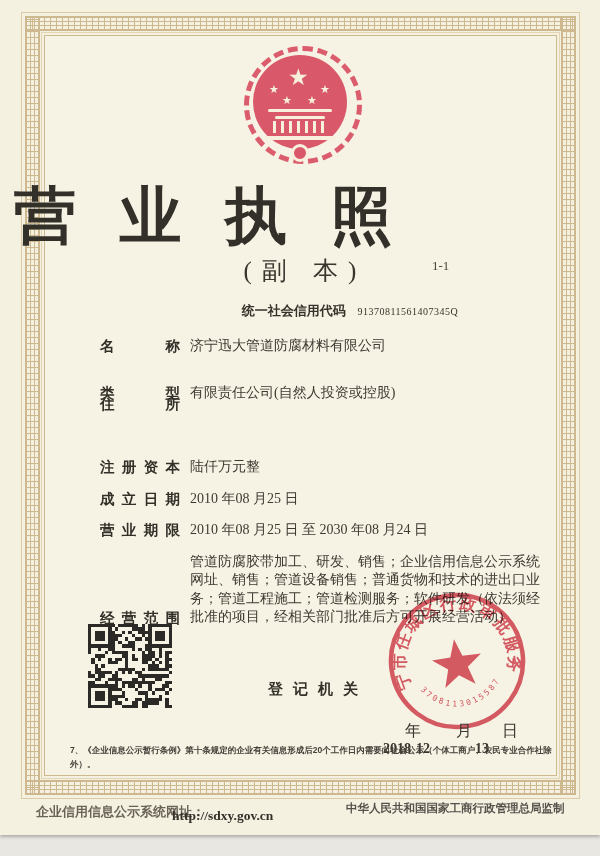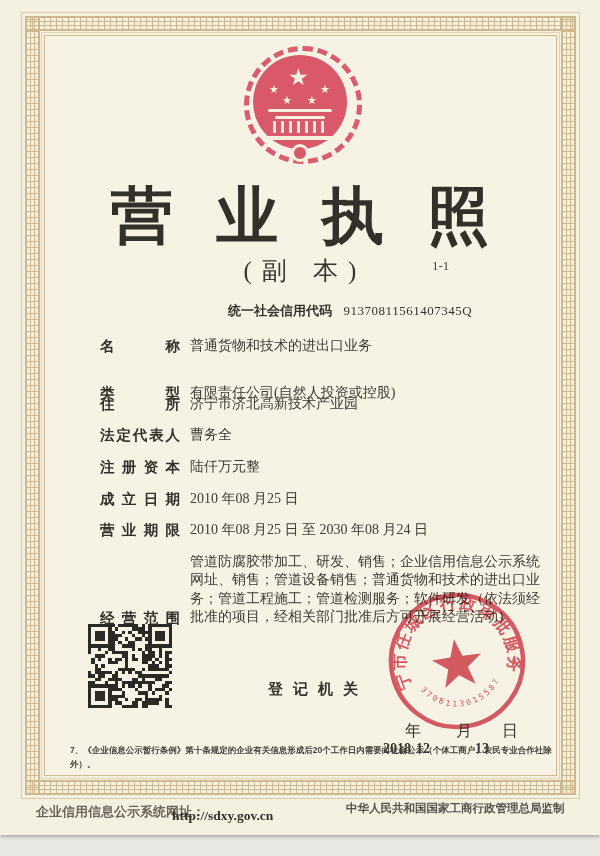--- a/index.html
+++ b/index.html
@@ -41,31 +41,31 @@
   .s4{left:78px;top:38px;font-size:11px;}
   .gate{position:absolute;background:#f7f0dc;}
   .roof1{left:26px;top:63px;width:64px;height:3px;border-radius:2px;}
   .roof2{left:33px;top:70px;width:50px;height:3px;border-radius:2px;}
   .gbody{left:31px;top:75px;width:54px;height:12px;
       background:repeating-linear-gradient(90deg,#f7f0dc 0 3px,#d9596a 3px 8px);}
   .gbase{left:23px;top:90px;width:70px;height:4px;}
   .gear{position:absolute;left:49px;top:98px;width:12px;height:12px;border-radius:50%;
       border:3px solid #f7f0dc;background:#d9596a;}
   
-  .title{position:absolute;top:174px;left:0;width:100%;text-align:center;
+  .title{position:absolute;top:174px;left:0;width:100%;
       font-family:"Liberation Serif",serif;font-weight:bold;font-size:62px;color:#33302a;
       letter-spacing:14px;text-indent:14px;}
   .subtitle{position:absolute;top:254px;left:0;width:100%;text-align:center;
       font-family:"Liberation Serif",serif;font-size:25px;color:#3a362f;letter-spacing:10px;text-indent:10px;}
   .copyno{position:absolute;left:432px;top:258px;font-family:"Liberation Serif",serif;
       font-size:13px;color:#4a463e;}
   
   .credit{position:absolute;left:100px;top:302px;width:500px;text-align:center;font-size:13px;color:#35322b;}
   .credit .lab{font-weight:bold;margin-top:32px;}
-  .credit .val{font-family:"Liberation Serif",serif;font-size:13px;letter-spacing:.5px;margin-left:8px;}
+  .credit .val{font-family:"Liberation Serif",serif;font-size:10px;letter-spacing:.5px;margin-left:8px;}
   
   .row{position:absolute;left:100px;display:flex;align-items:flex-end;}
   .row .lab{width:80px;flex:none;font-weight:bold;font-size:14.5px;color:#33302a;
       text-align-last:justify;text-justify:inter-character;line-height:1.25;}
   .row .val{margin-left:10px;font-family:"Liberation Serif",serif;font-size:14px;color:#3e3a32;
       line-height:1.32;max-width:352px;}
   .r1{top:337px}.r2{top:384px}.r3{top:395px}.r4{top:426px}
   .r5{top:458px}.r6{top:490px}.r7{top:521px}.r8{top:553px}
   
   .qr{position:absolute;left:88px;top:624px;width:84px;height:84px;background:#f7f3e4;
@@ -125,33 +125,28 @@
   <div class="subtitle">(副 本)</div>
   <div class="copyno">1-1</div>
 
   <div class="credit">
     <span class="lab">统一社会信用代码</span>
     <span class="val">91370811561407345Q</span>
   </div>
 
   <div class="row r1">
     <div class="lab">名称</div>
-    <div class="val">普通货物和技术的进出口业务</div>
+    <div class="val">济宁迅大管道防腐材料有限公司</div>
   </div>
   <div class="row r2">
     <div class="lab">类型</div>
     <div class="val">有限责任公司(自然人投资或控股)</div>
   </div>
   <div class="row r3">
     <div class="lab">住所</div>
-    <div class="val">济宁市济北高新技术产业园</div>
-  </div>
-  <div class="row r4">
-    <div class="lab">法定代表人</div>
-    <div class="val">曹务全</div>
   </div>
   <div class="row r5">
     <div class="lab">注册资本</div>
     <div class="val">陆仟万元整</div>
   </div>
   <div class="row r6">
     <div class="lab">成立日期</div>
     <div class="val">2010 年08 月25 日</div>
   </div>
   <div class="row r7">

